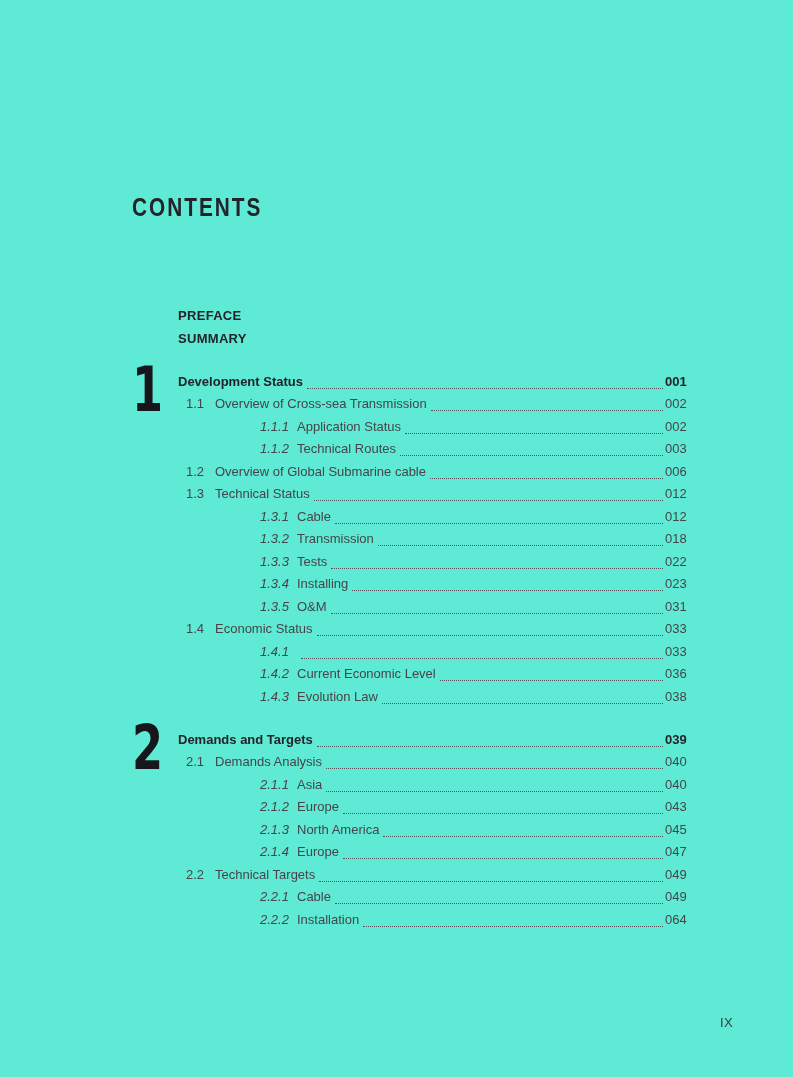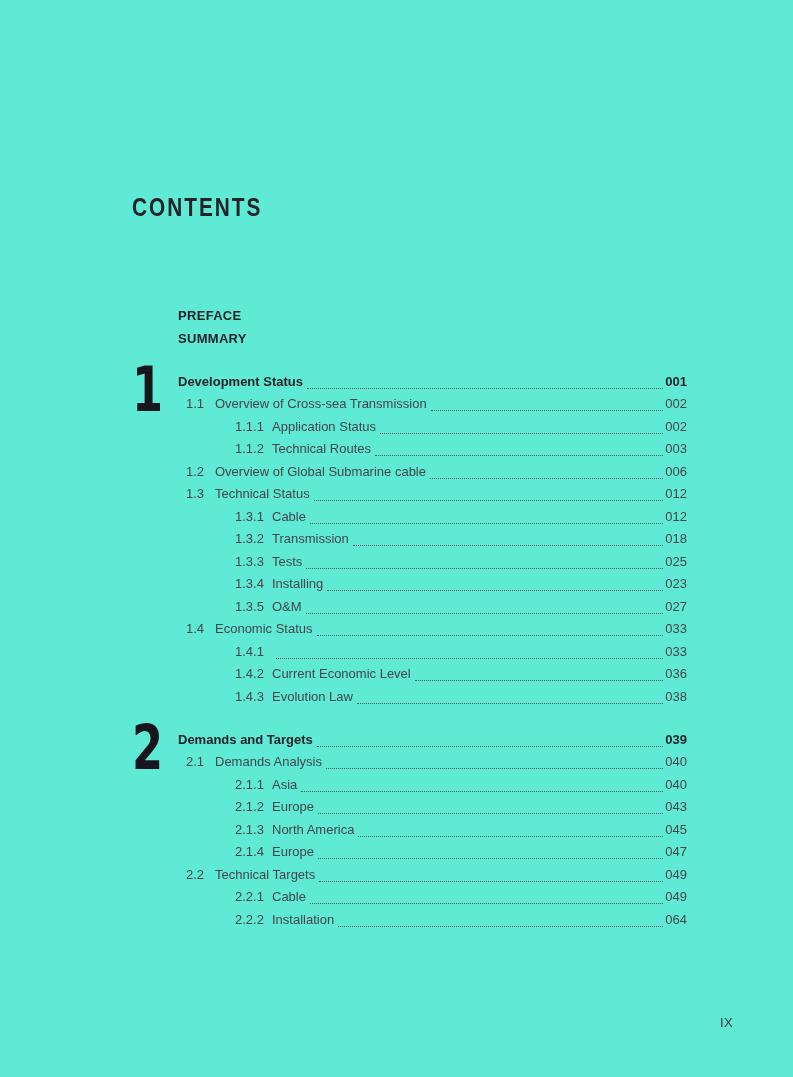--- a/index.html
+++ b/index.html
@@ -47,21 +47,20 @@
     flex: 1 1 auto;
     min-width: 8px;
     align-self: flex-end;
     margin: 0 2px 4.5px 4px;
     border-bottom: 1.6px dotted var(--dot-ink);
     height: 0;
   }
   .row .pg {
     flex: none;
     min-width: 22px;
-    text-align: right;
     white-space: nowrap;
   }
   .row.fm {
     font-weight: bold;
     color: var(--heading-ink);
     letter-spacing: 0.3px;
   }
   .row.chapter {
     position: relative;
     margin-top: 20.5px;
@@ -75,21 +74,21 @@
     top: -12px;
     font-family: "DejaVu Sans", sans-serif;
     font-weight: 900;
     font-size: 62px;
     line-height: 1;
     color: #16161c;
     transform: scaleX(0.72);
     transform-origin: left top;
   }
   .lvl2 .num { margin-left: 8px; width: 29px; }
-  .lvl3 .num { margin-left: 57px; width: 37px; }
+  .lvl3 .num { margin-left: 82px; width: 37px; font-style: italic; }
   .folio {
     position: absolute;
     left: 720px;
     top: 1015px;
     font-size: 13px;
     color: #3a3a3f;
     letter-spacing: 0.5px;
   }
 </style>
 </head>
@@ -149,33 +148,33 @@
       <div class="row lvl3">
         <span class="num">1.3.2</span>
         <span class="title">Transmission</span>
         <span class="dots"></span>
         <span class="pg">018</span>
       </div>
       <div class="row lvl3">
         <span class="num">1.3.3</span>
         <span class="title">Tests</span>
         <span class="dots"></span>
-        <span class="pg">025</span>
+        <span class="pg">022</span>
       </div>
       <div class="row lvl3">
         <span class="num">1.3.4</span>
         <span class="title">Installing</span>
         <span class="dots"></span>
         <span class="pg">023</span>
       </div>
       <div class="row lvl3">
         <span class="num">1.3.5</span>
         <span class="title">O&amp;M</span>
         <span class="dots"></span>
-        <span class="pg">027</span>
+        <span class="pg">031</span>
       </div>
       <div class="row lvl2">
         <span class="num">1.4</span>
         <span class="title">Economic Status</span>
         <span class="dots"></span>
         <span class="pg">033</span>
       </div>
       <div class="row lvl3">
         <span class="num">1.4.1</span>
         <span class="dots"></span>

